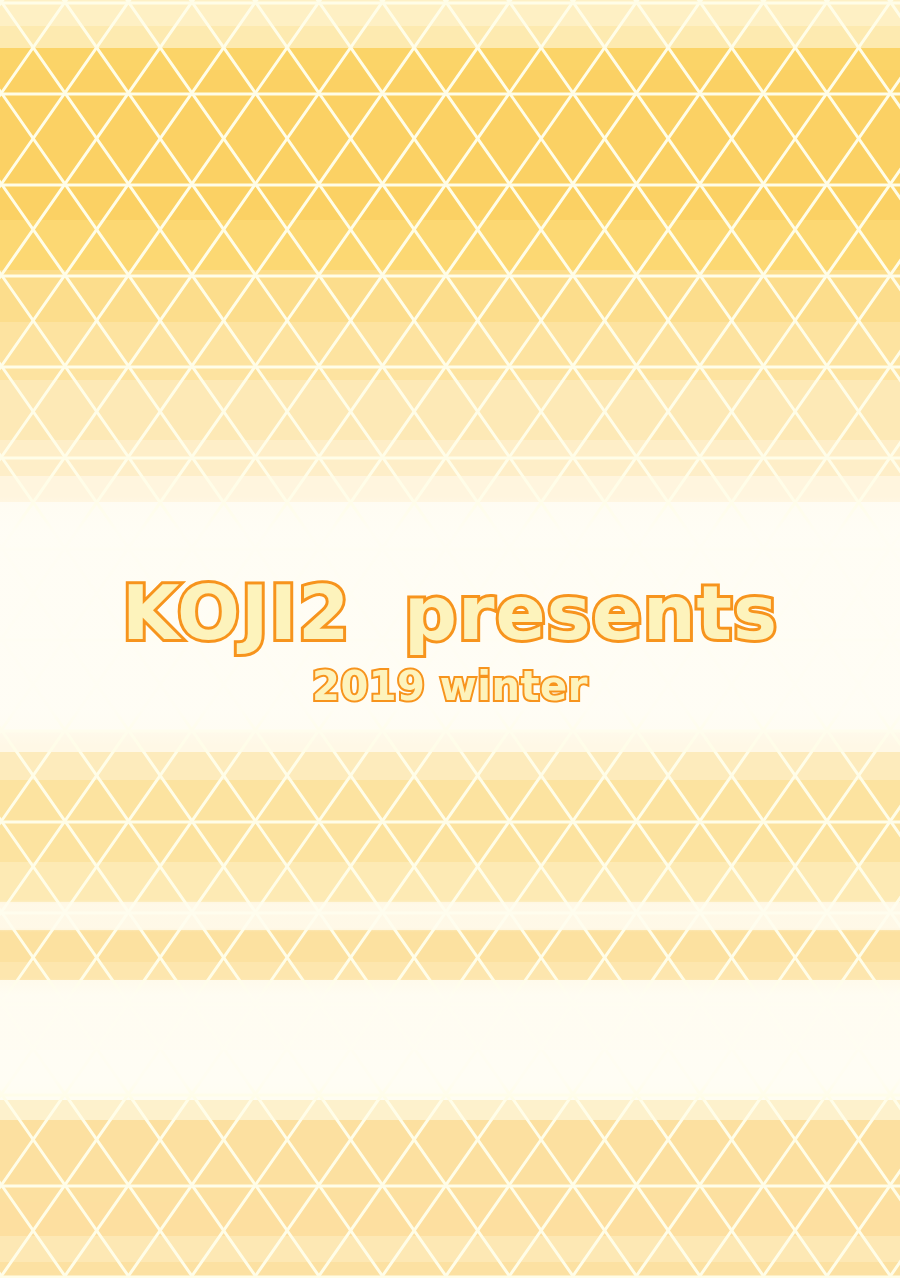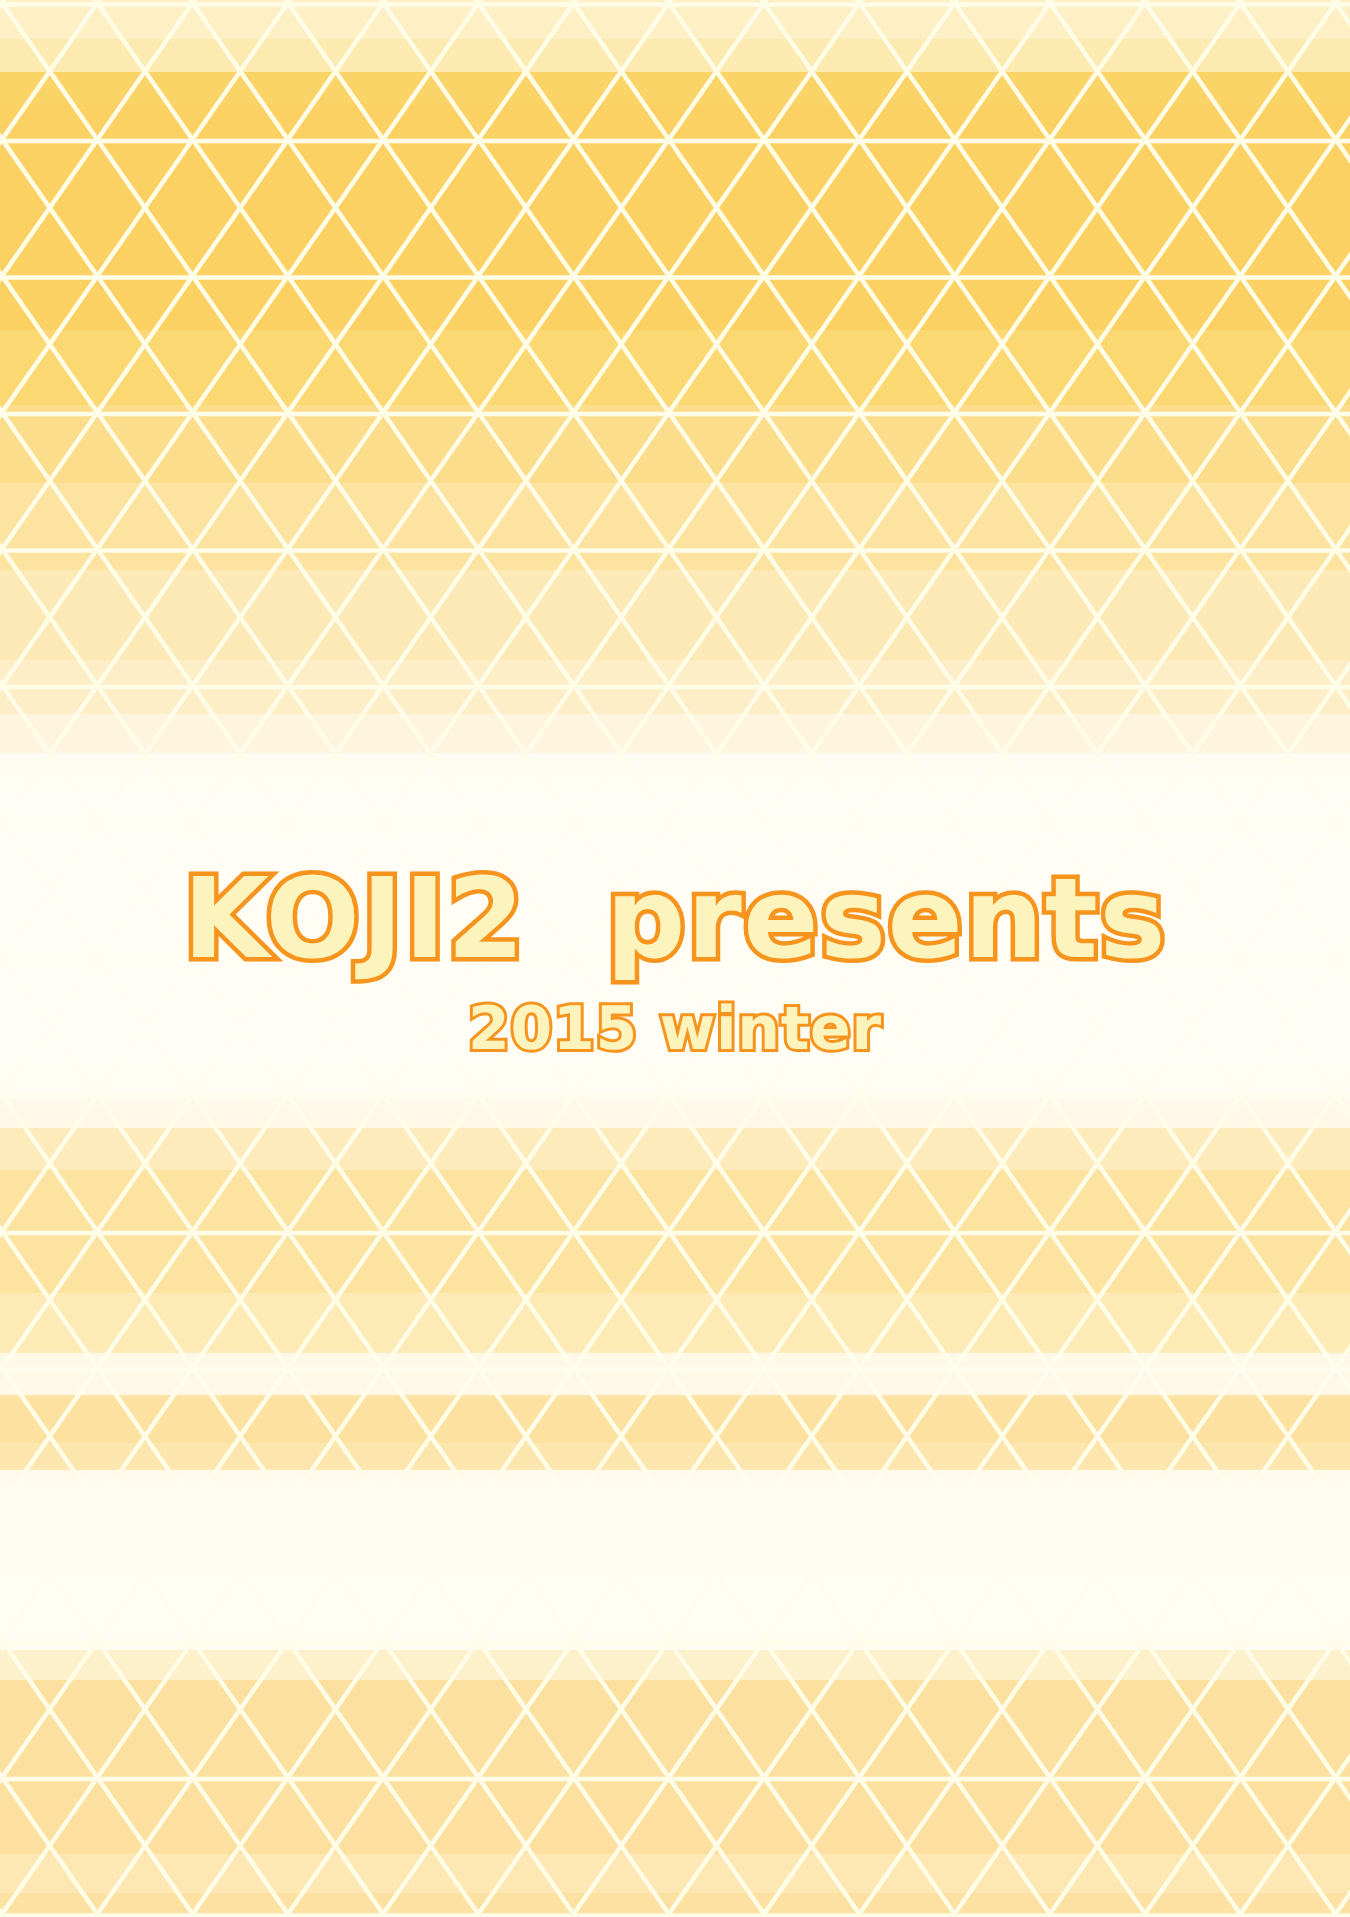--- a/index.html
+++ b/index.html
@@ -300,17 +300,17 @@
   </div>
 
   <div id="veils">
       <div class="veil" style="top: 496px; height: 250px; background: linear-gradient(rgba(255, 253, 245, 0) 0%, rgba(255, 253, 245, 0.86) 14%, rgba(255, 253, 245, 0.86) 86%, rgba(255, 253, 245, 0) 100%);"></div>
       <div class="veil" style="top: 978px; height: 120px; background: linear-gradient(rgba(255, 253, 245, 0) 0%, rgba(255, 253, 245, 0.72) 14%, rgba(255, 253, 245, 0.72) 86%, rgba(255, 253, 245, 0) 100%);"></div>
       <div class="veil" style="top: 900px; height: 32px; background: linear-gradient(rgba(255, 253, 245, 0) 0%, rgba(255, 253, 245, 0.45) 14%, rgba(255, 253, 245, 0.45) 86%, rgba(255, 253, 245, 0) 100%);"></div>
     </div>
 
   <div id="title-block">
     <span class="headline">KOJI2  presents</span>
-    <span class="subline">2015 winter</span>
+    <span class="subline">2019 winter</span>
   </div>
 
 
 </div>
 
 </body></html>

